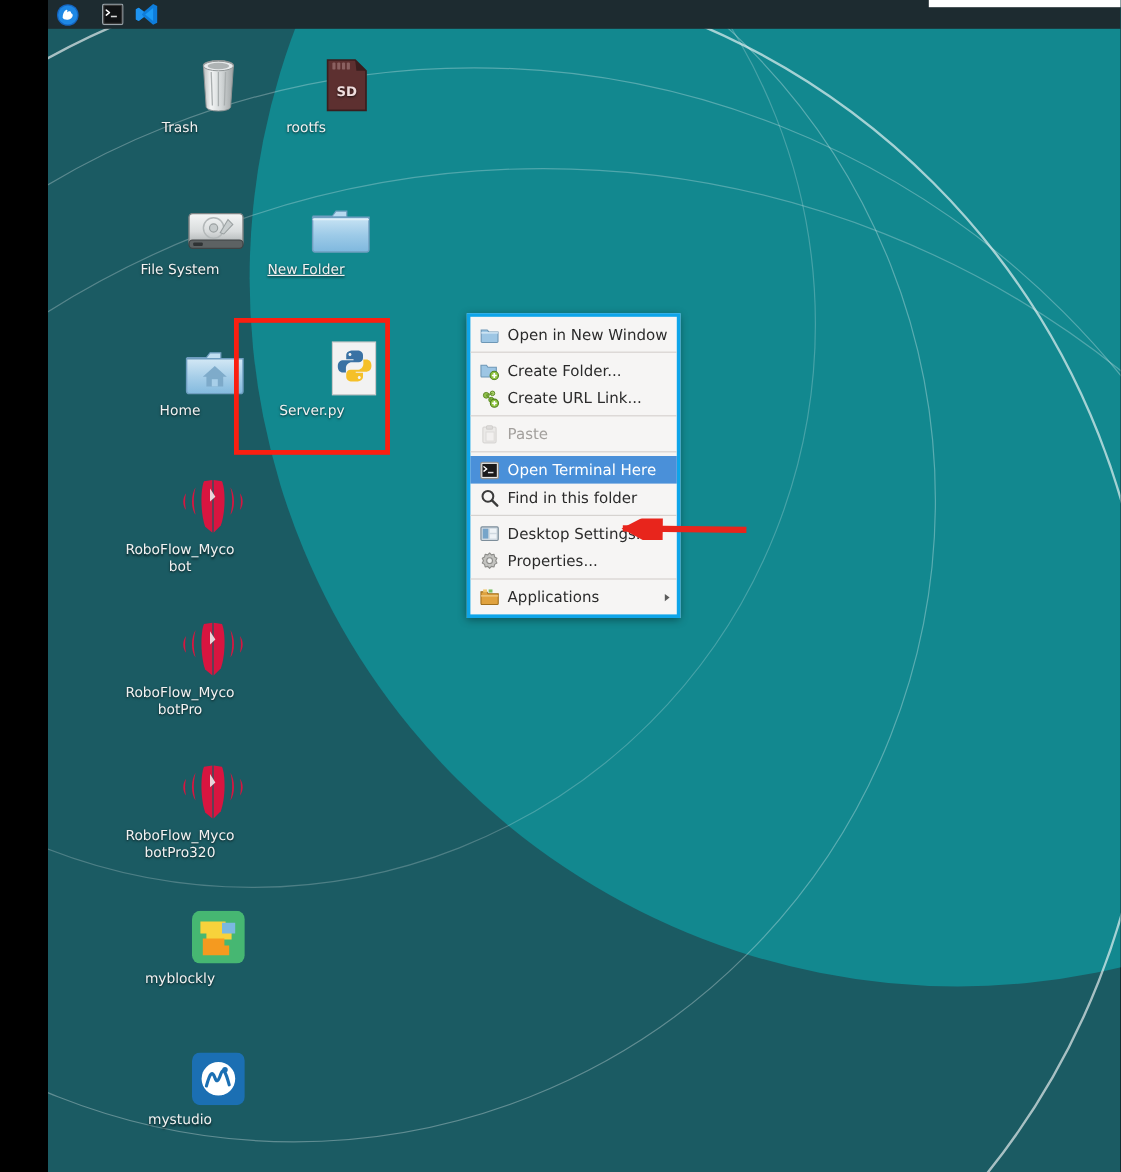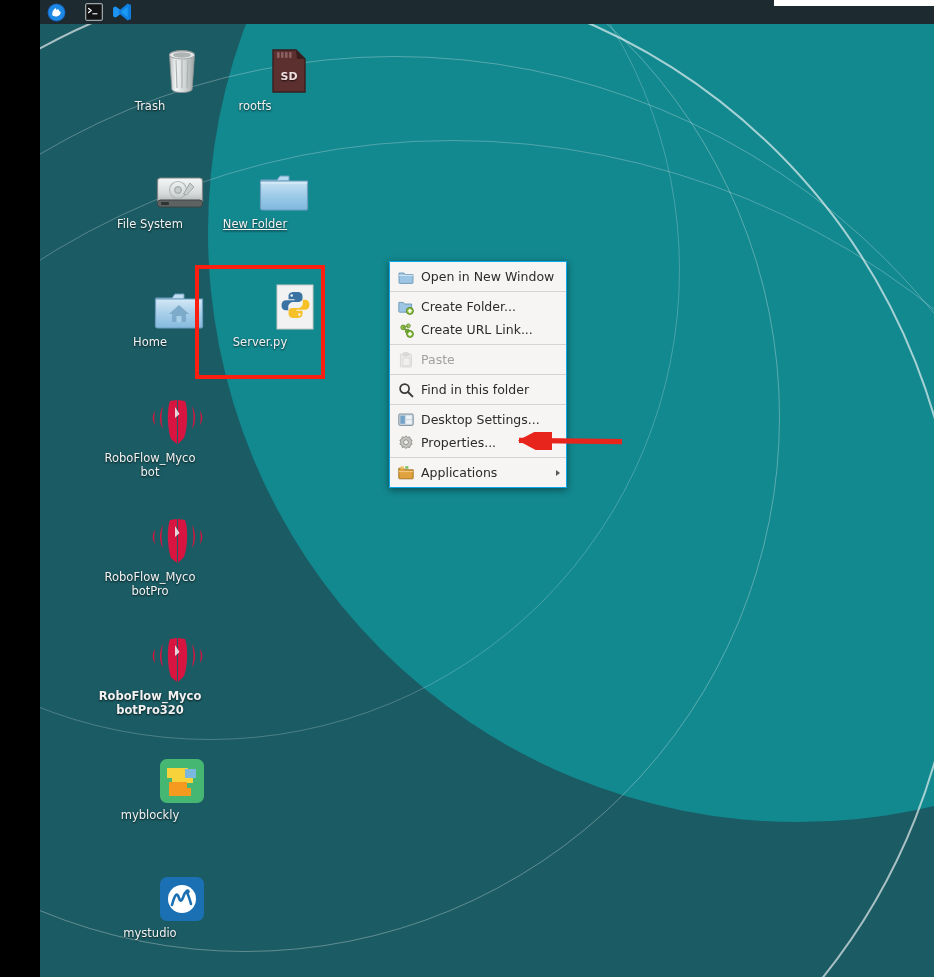--- a/index.html
+++ b/index.html
@@ -122,21 +122,21 @@
     z-index: 20;
     pointer-events: none;
   }
 
   
   #context-menu {
     position: absolute;
     left: 389px; top: 261px;
     width: 178px;
     background: #f6f5f4;
-    border: 1px solid #0ea5e9;
+    border: 3px solid #0ea5e9;
     box-shadow: 0 2px 7px rgba(0,0,0,0.42);
     padding: 3px 0 3px 0;
     z-index: 30;
     font-size: 12.5px;
     color: #2b2b2b;
   }
   .mi {
     display: flex;
     align-items: center;
     height: 23px;
@@ -332,21 +332,21 @@
       <path d="M13 8 C9 14 9 26 13 31 C11 23 11 16 13 8 Z"></path>
       <path d="M42 8 C46 14 46 26 42 31 C44 23 44 16 42 8 Z"></path>
       <path d="M5 13 C2 17 2 23 5 27 C4 22 4 18 5 13 Z"></path>
       <path d="M50 13 C53 17 53 23 50 27 C51 22 51 18 50 13 Z"></path>
     </g>
     <path d="M25 9 L25 20 L29.5 16 Z" fill="#f5f5f5" opacity="0.85"></path>
   </svg>
           </div>
           <span class="lbl">RoboFlow_Myco botPro</span>
         </div>
-        <div class="dicon" style="left: 56px; top: 636px; font-weight: bold;">
+        <div class="dicon" style="left: 56px; top: 636px;">
           <div class="glyph">
             <svg width="54" height="48" viewBox="0 0 54 48">
     <g fill="#d81540">
       <path d="M20 3 C17 10 17 30 21 41 L27 46 L27 2 Z"></path>
       <path d="M28 2 L28 46 L34 40 C38 29 38 10 35 3 Z"></path>
       <path d="M13 8 C9 14 9 26 13 31 C11 23 11 16 13 8 Z"></path>
       <path d="M42 8 C46 14 46 26 42 31 C44 23 44 16 42 8 Z"></path>
       <path d="M5 13 C2 17 2 23 5 27 C4 22 4 18 5 13 Z"></path>
       <path d="M50 13 C53 17 53 23 50 27 C51 22 51 18 50 13 Z"></path>
     </g>
@@ -456,20 +456,31 @@
         <span class="mi-ico">
           <svg width="16" height="16" viewBox="0 0 16 16" style="opacity: 0.45;">
     <rect x="2.4" y="2" width="11" height="13" rx="1" fill="#dddbd8" stroke="#b6b3b0" stroke-width="1"></rect>
     <rect x="5.4" y="0.8" width="5" height="2.8" rx="0.8" fill="#c3c0bd" stroke="#a5a29f" stroke-width="0.9"></rect>
     <rect x="5" y="6" width="6.8" height="7.6" fill="#eeecea" stroke="#bdbab7" stroke-width="0.8"></rect>
   </svg>
         </span>
         <span class="mi-lbl">Paste</span>
       </div>
       <div class="msep"></div>
+      <div class="mi selected">
+        <span class="mi-ico">
+          <svg width="16" height="16" viewBox="0 0 16 16">
+    <rect x="0.6" y="1.2" width="14.8" height="13.6" rx="1.4" fill="#e9e9e7" stroke="#8f8f8c" stroke-width="1"></rect>
+    <rect x="2" y="2.6" width="12" height="10.8" fill="#1a1a1a"></rect>
+    <path d="M3.3 5 L5.6 6.8 L3.3 8.6" fill="none" stroke="#ffffff" stroke-width="1.2" stroke-linecap="round" stroke-linejoin="round"></path>
+    <rect x="6.6" y="9.2" width="4.6" height="1.2" fill="#e0e0e0"></rect>
+  </svg>
+        </span>
+        <span class="mi-lbl">Open Terminal Here</span>
+      </div>
       <div class="mi">
         <span class="mi-ico">
           <svg width="16" height="16" viewBox="0 0 16 16">
     <circle cx="6.6" cy="6.6" r="4.5" fill="none" stroke="#3b3b3b" stroke-width="1.7"></circle>
     <path d="M10 10 L14.4 14.4" stroke="#3b3b3b" stroke-width="2" stroke-linecap="round"></path>
   </svg>
         </span>
         <span class="mi-lbl">Find in this folder</span>
       </div>
       <div class="msep"></div>

